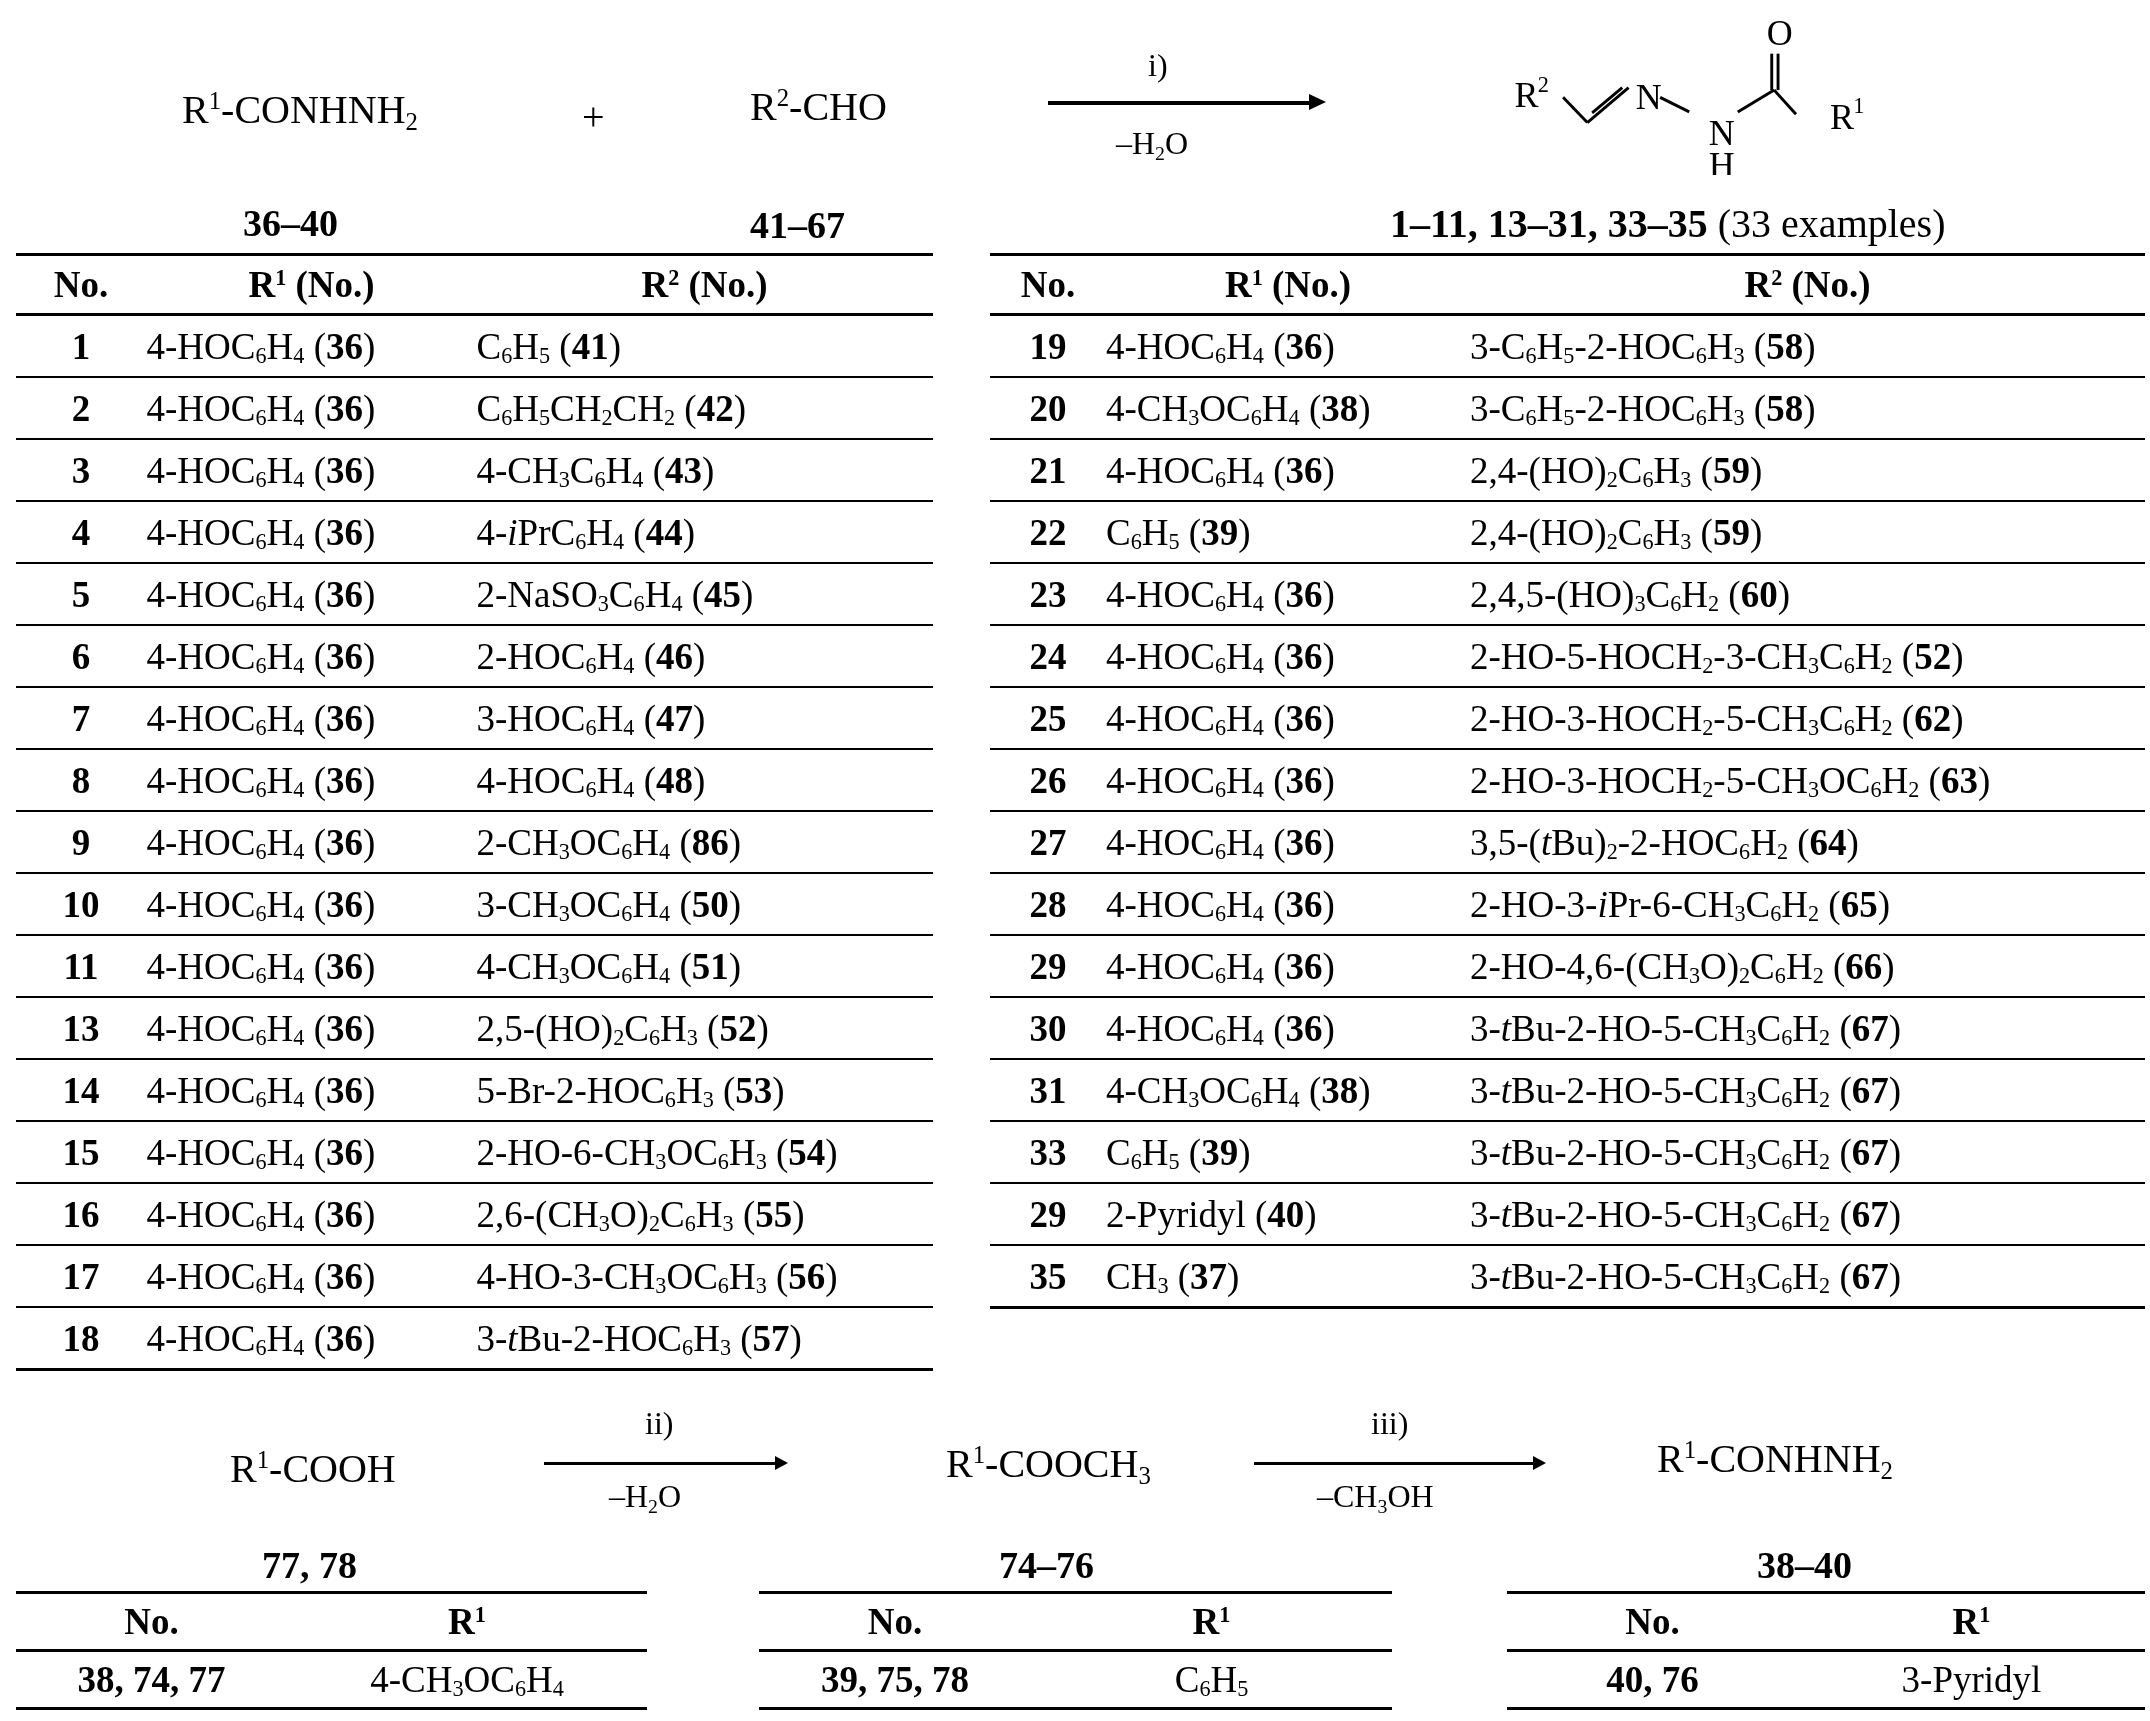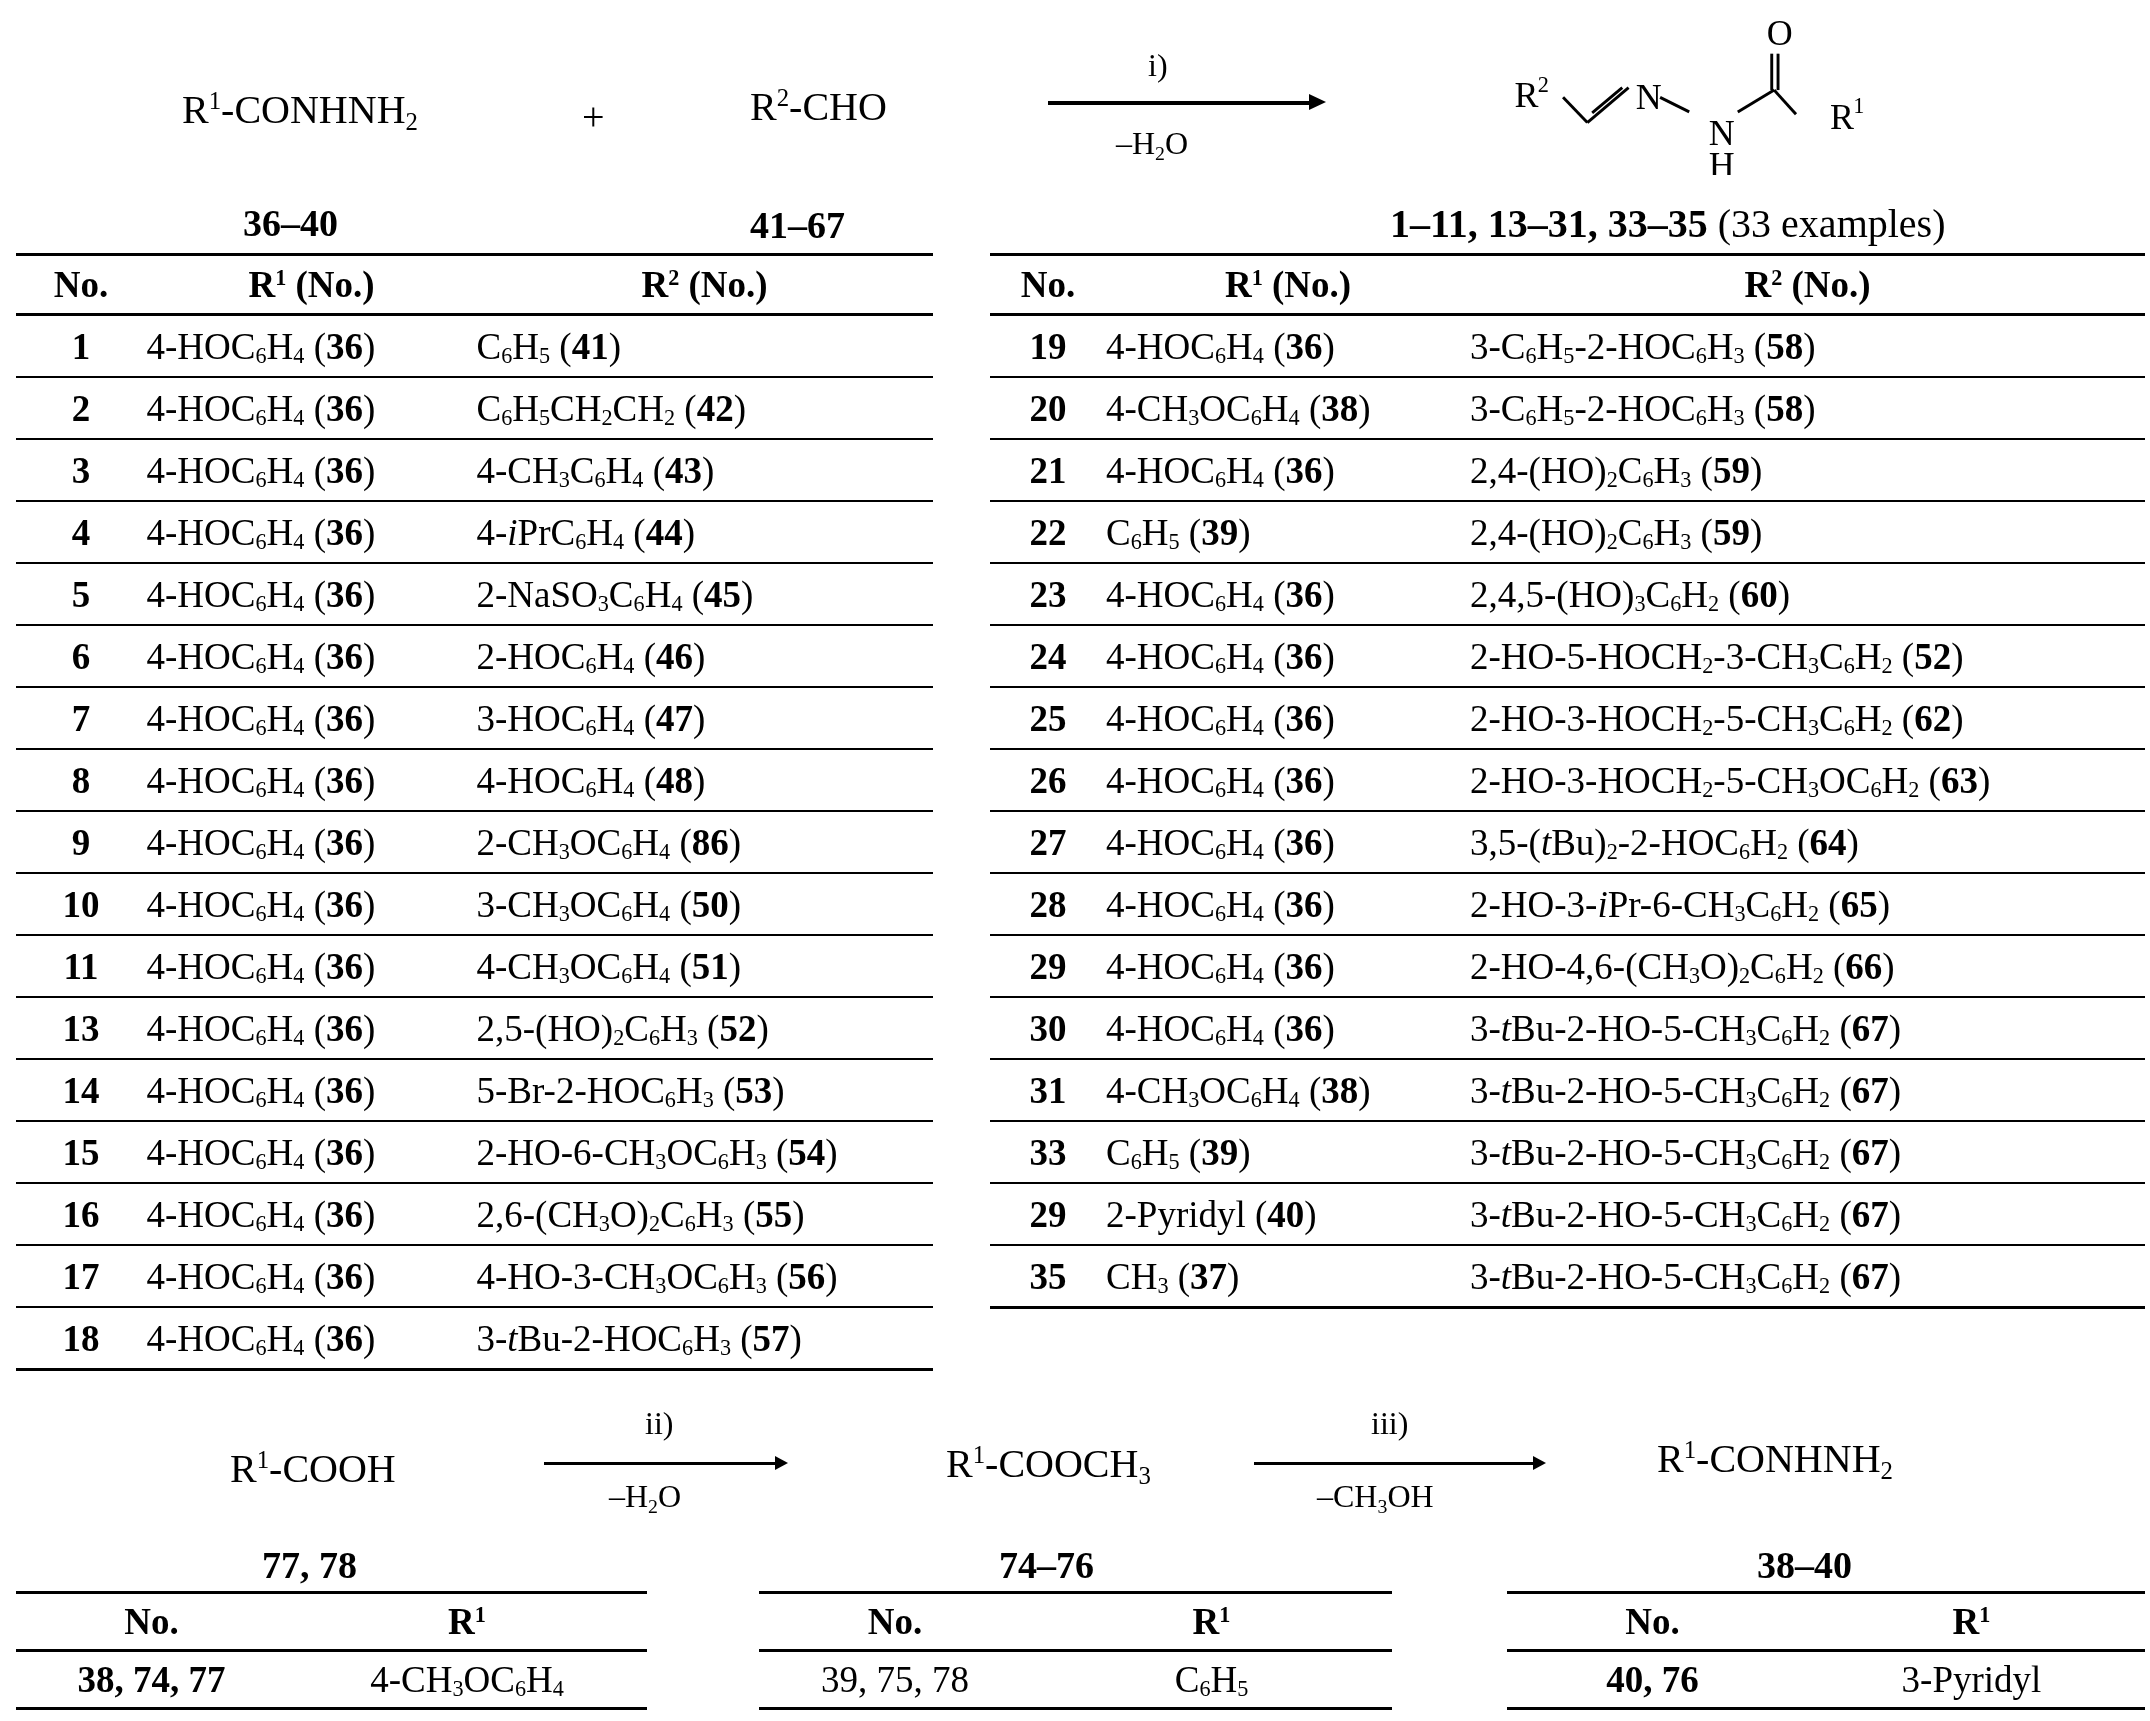--- a/index.html
+++ b/index.html
@@ -315,21 +315,21 @@
       <col>
     </colgroup>
   <thead>
       <tr>
     <th>No.</th>
     <th>R<sup>1</sup></th>
   </tr>
     </thead>
   <tbody>
       <tr>
-    <td style="font-weight:normal">39, 75, 78</td>
+    <td style="font-weight:bold">39, 75, 78</td>
     <td>C<sub>6</sub>H<sub>5</sub></td>
   </tr>
     </tbody>
 </table>
 
 <table class="mini sm" style="left:1507px; top:1591px; width:638px;">
   <colgroup>
       <col style="width:291px">
       <col>
     </colgroup>

